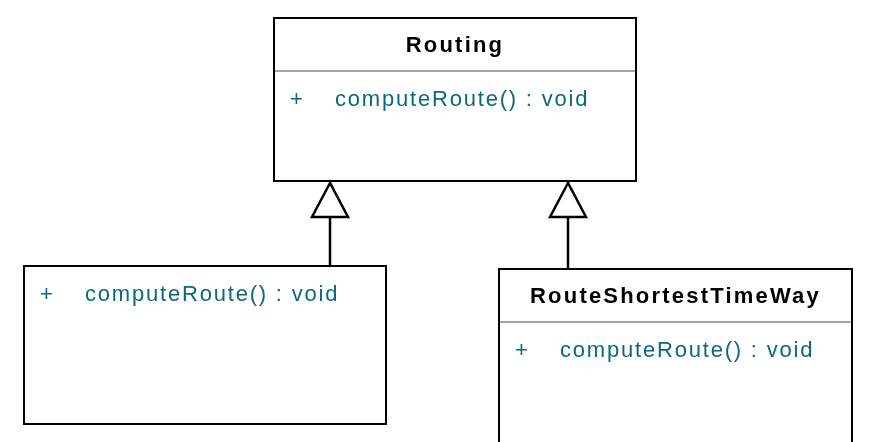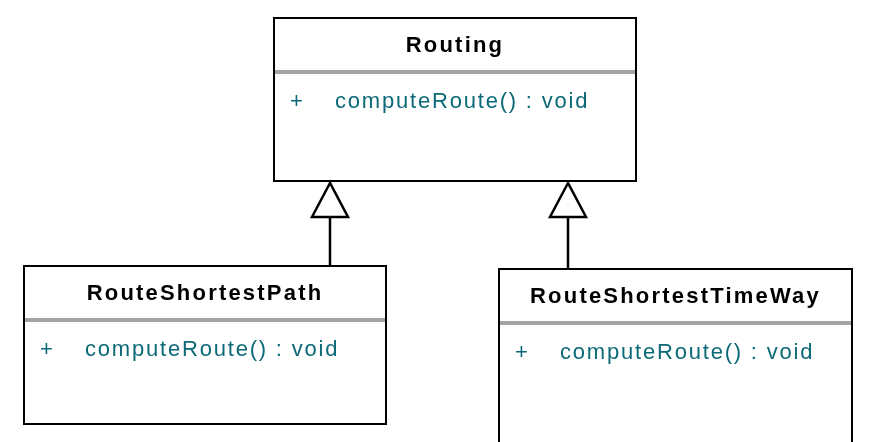--- a/index.html
+++ b/index.html
@@ -26,21 +26,21 @@
     position: absolute;
     background: #ffffff;
     border: 2px solid #000000;
     box-sizing: border-box;
   }
   .uml-class.routing        { left: 273px; top: 17px;  width: 364px; height: 165px; }
   .uml-class.shortest-path  { left: 23px;  top: 265px; width: 364px; height: 160px; }
   .uml-class.time-way       { left: 498px; top: 268px; width: 355px; height: 180px; }
   .uml-title {
     height: 51px;
-    border-bottom: 4px solid #a3a3a3;
+    border-bottom: 2px solid #a3a3a3;
     display: flex;
     align-items: center;
     justify-content: center;
     font-weight: bold;
     font-size: 22px;
     letter-spacing: 2.2px;
     color: #000000;
     white-space: nowrap;
   }
   .uml-members {
@@ -83,21 +83,20 @@
     <div class="uml-title">Routing</div>
     <div class="uml-members">
       <div class="uml-method">
         <span class="vis">+</span>
         <span class="sig">computeRoute() : void</span>
       </div>
     </div>
   </div>
 
   <div class="uml-class shortest-path">
-    <div class="uml-title">RouteShortestPath</div>
     <div class="uml-members">
       <div class="uml-method">
         <span class="vis">+</span>
         <span class="sig">computeRoute() : void</span>
       </div>
     </div>
   </div>
 
   <div class="uml-class time-way">
     <div class="uml-title">RouteShortestTimeWay</div>

